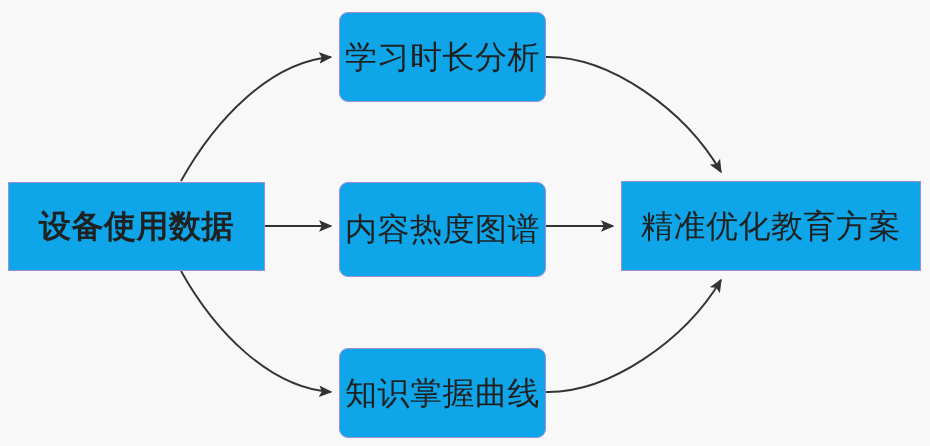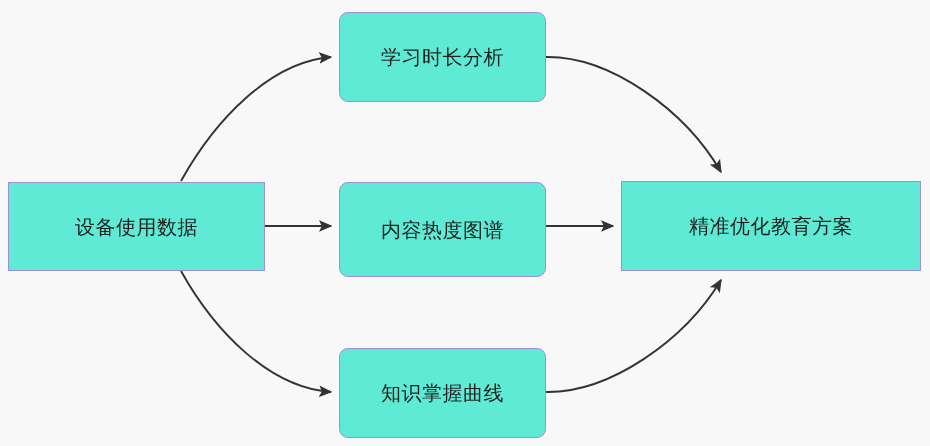--- a/index.html
+++ b/index.html
@@ -23,40 +23,40 @@
     position: absolute;
     left: 0;
     top: 0;
     width: 930px;
     height: 446px;
     pointer-events: none;
   }
   .node {
     position: absolute;
     box-sizing: border-box;
-    background: #5eead4;
+    background: #0ea5e9;
     border: 1.6px solid #9f8ed8;
     color: #1f2020;
     display: flex;
     align-items: center;
     justify-content: center;
-    font-size: 20px;
+    font-size: 32px;
     line-height: 1.2;
     letter-spacing: 0.5px;
     white-space: nowrap;
     z-index: 2;
   }
   .node.rounded {
     border-radius: 9px;
   }
   .node-label {
     pointer-events: none;
   }
   
-  #node-source      { left: 8px;   top: 182px; width: 257px; height: 89px; }
+  #node-source      { left: 8px;   top: 182px; width: 257px; height: 89px; font-weight: bold; }
   #node-duration    { left: 339px; top: 12px;  width: 207px; height: 90px; }
   #node-heatmap     { left: 339px; top: 182px; width: 207px; height: 95px; }
   #node-mastery     { left: 339px; top: 348px; width: 207px; height: 90px; }
   #node-optimize    { left: 621px; top: 181px; width: 300px; height: 90px; }
 </style>
 </head>
 <body>
 
 <div id="canvas">
 

